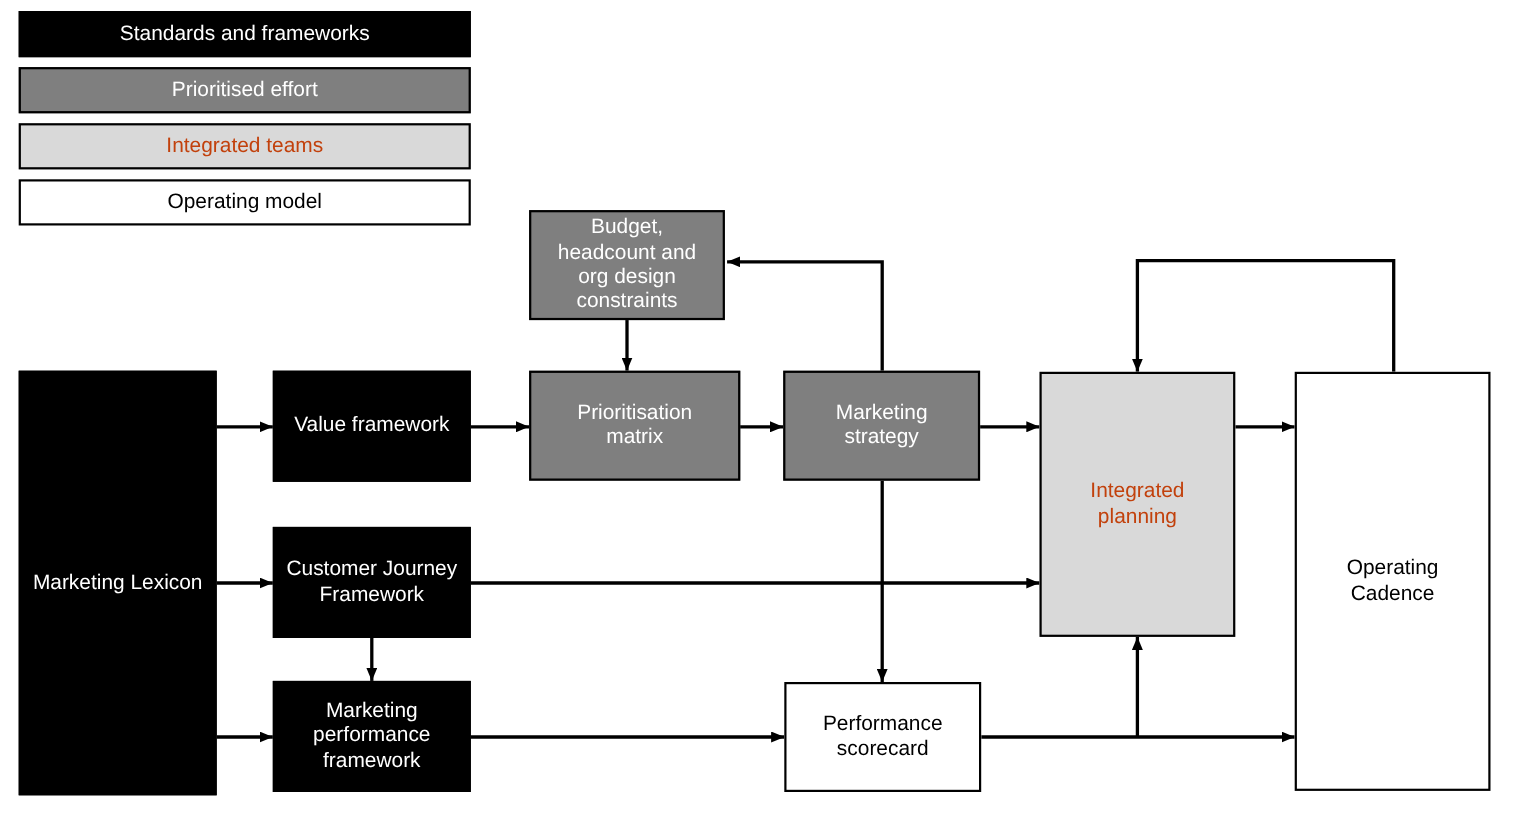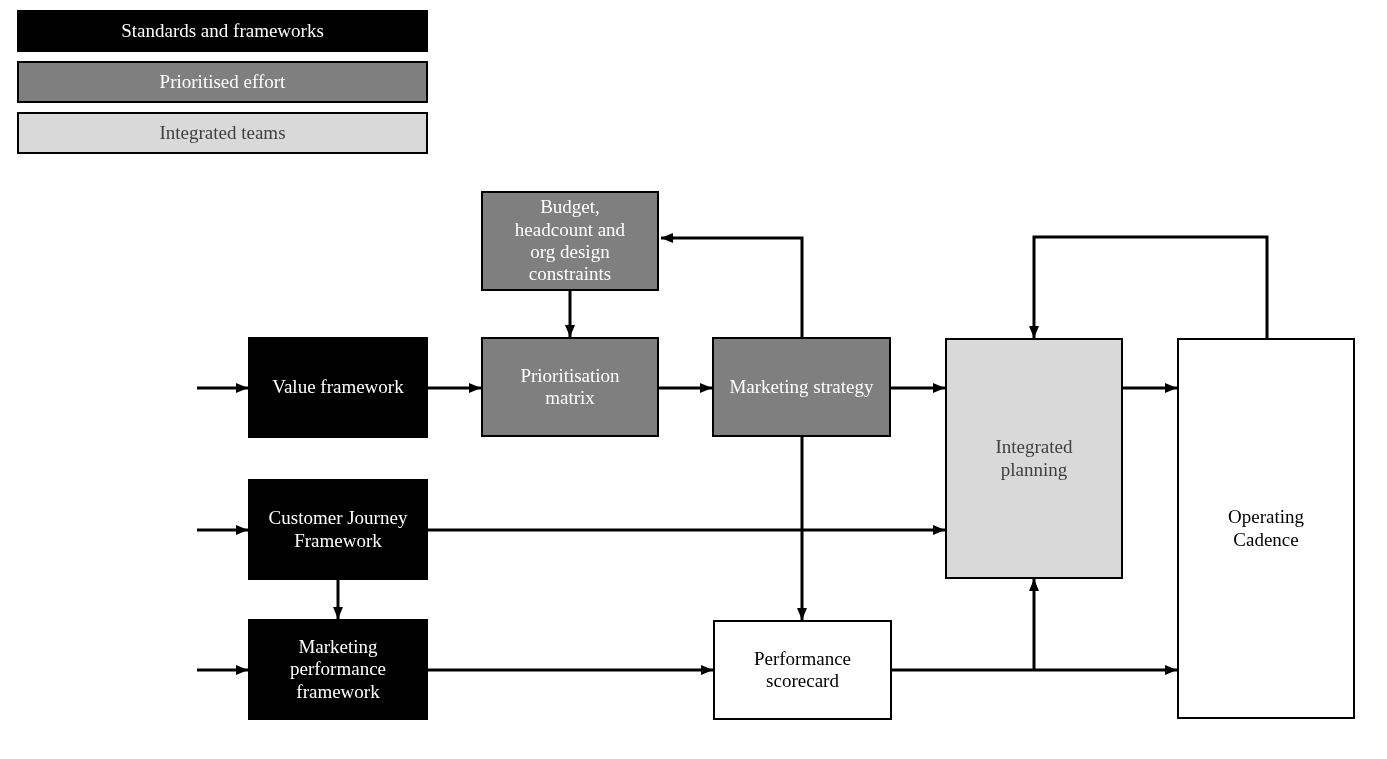--- a/index.html
+++ b/index.html
@@ -1,55 +1,55 @@
 <!DOCTYPE html>
 <html><head>
 <meta charset="utf-8">
 <style>
   html, body { margin: 0; padding: 0; background: #ffffff; }
   .canvas {
     position: relative;
     width: 1387px;
     height: 759px;
     background: #ffffff;
-    font-family: Liberation Serif, serif;
+    font-family: Liberation Sans, sans-serif;
     overflow: hidden;
   }
   svg.edges { position: absolute; left: 0; top: 0; width: 1387px; height: 759px; }
 
   .node, .legend-item {
     position: absolute;
     box-sizing: border-box;
     display: flex;
     align-items: center;
     justify-content: center;
     text-align: center;
     font-size: 19px;
     line-height: 1.18;
     white-space: pre-line;
     border: 2px solid #000000;
   }
   .fill-black { background: #000000; color: #ffffff; }
   .fill-dgray { background: #7f7f7f; color: #ffffff; }
-  .fill-lgray { background: #d9d9d9; color: #404040; text-align: center; }
+  .fill-lgray { background: #d9d9d9; color: #c2410c; text-align: center; }
   .fill-white { background: #ffffff; color: #000000; }
 
   
   #legend-1 { left: 17px;  top: 10px;  width: 411px; height: 42px; }
   #legend-2 { left: 17px;  top: 61px;  width: 411px; height: 42px; }
   #legend-3 { left: 17px;  top: 112px; width: 411px; height: 42px; }
   #legend-4 { left: 17px;  top: 163px; width: 411px; height: 42px; }
 
   
   #node-lexicon   { left: 17px;   top: 337px; width: 180px; height: 386px; padding: 0 8px;  }
   #node-value     { left: 248px;  top: 337px; width: 180px; height: 101px; padding: 0 10px; text-align: center; }
   #node-cjf       { left: 248px;  top: 479px; width: 180px; height: 101px; padding: 0 10px; justify-content: center; }
   #node-mpf       { left: 248px;  top: 619px; width: 180px; height: 101px; padding: 0 26px; justify-content: center; }
   #node-budget    { left: 481px;  top: 191px; width: 178px; height: 100px; padding: 0 10px; }
-  #node-priomx    { left: 481px;  top: 337px; width: 178px; height: 100px; padding: 0 10px; }
+  #node-priomx    { left: 481px;  top: 337px; width: 192px; height: 100px; padding: 0 10px; }
   #node-mktstrat  { left: 712px;  top: 337px; width: 179px; height: 100px; padding: 0 12px;  }
   #node-perfscore { left: 713px;  top: 620px; width: 179px; height: 100px; padding: 0 10px; }
   #node-intplan   { left: 945px;  top: 338px; width: 178px; height: 241px; padding: 12px 20px; }
   #node-opcad     { left: 1177px; top: 338px; width: 178px; height: 381px; padding: 4px 20px; }
 
   .edge { stroke: #000000; stroke-width: 3; fill: none; }
 </style>
 </head>
 <body>
 
@@ -81,21 +81,27 @@
 
   <div id="legend-1" class="legend-item fill-black">
     <span>Standards and frameworks</span>
   </div>
   <div id="legend-2" class="legend-item fill-dgray">
     <span>Prioritised effort</span>
   </div>
   <div id="legend-3" class="legend-item fill-lgray">
     <span>Integrated teams</span>
   </div>
+  <div id="legend-4" class="legend-item fill-white">
+    <span>Operating model</span>
+  </div>
 
+  <div id="node-lexicon" class="node fill-black">
+    <span>Marketing Lexicon</span>
+  </div>
   <div id="node-value" class="node fill-black">
     <span>Value framework</span>
   </div>
   <div id="node-cjf" class="node fill-black">
     <span>Customer Journey
 Framework</span>
   </div>
   <div id="node-mpf" class="node fill-black">
     <span>Marketing
 performance

